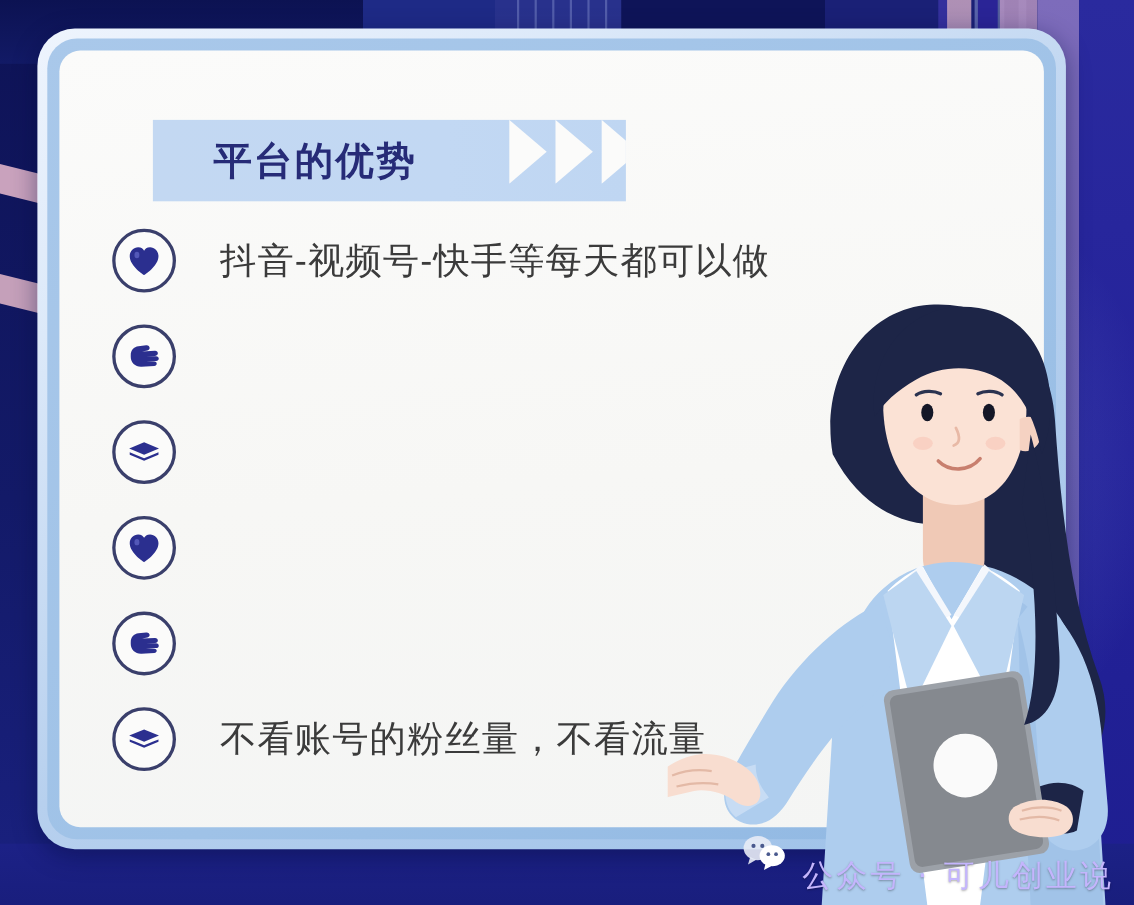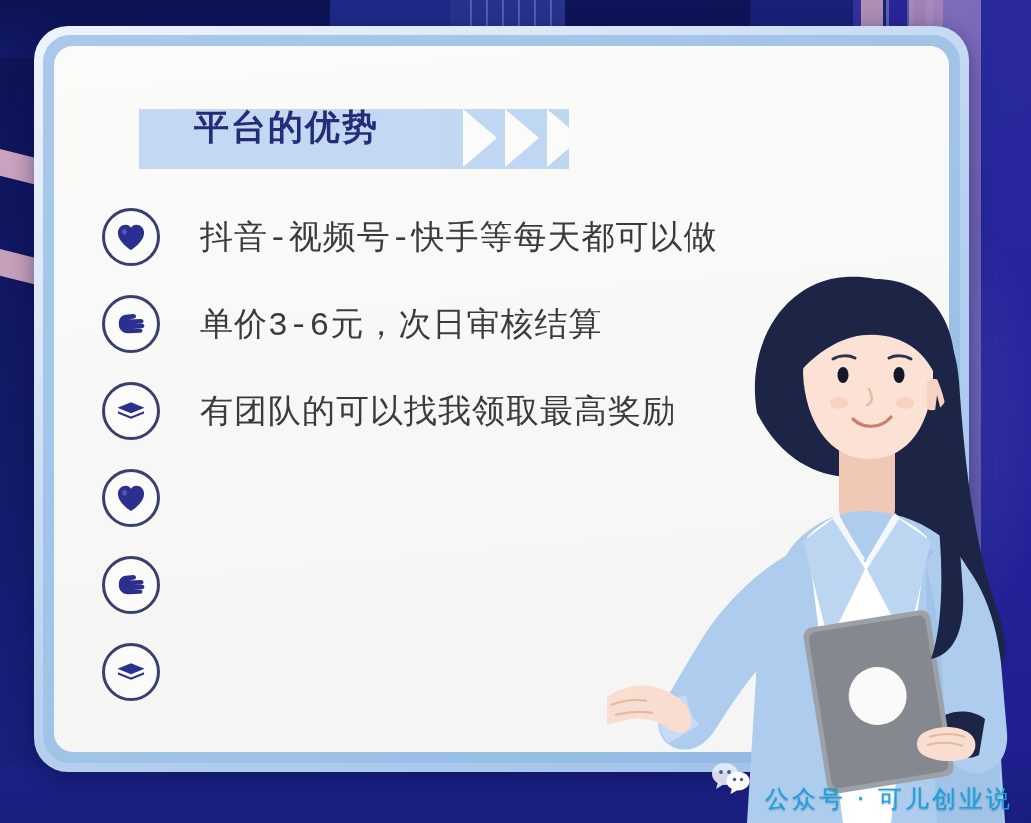--- a/index.html
+++ b/index.html
@@ -93,23 +93,23 @@
     position:relative;
     width:100%; height:100%;
     border-radius:19px;
     background:linear-gradient(175deg,#fbfbfa 0%,#f7f7f5 55%,#f4f5f4 100%);
     overflow:hidden;
   }
 
   
   .banner {
     position:absolute; left:85px; top:63px;
-    width:430px; height:60px;
+    width:430px; height:74px;
     background:linear-gradient(90deg,#c3d8f2 0%,#c2d8f3 62%,#bfd6f2 100%);
-    display:flex; align-items:flex-start;
+    display:flex; align-items:center;
   }
   .banner-title {
     margin-left:55px;
     font-size:35px; font-weight:bold;
     color:#262b77;
     letter-spacing:2px;
     line-height:1;
   }
   .chev-wrap {
     position:absolute; right:0; top:0; height:58px; width:140px; overflow:hidden;
@@ -138,35 +138,35 @@
     border:3px solid #3a3f6b;
     background:#fbfbfa;
     display:flex; align-items:center; justify-content:center;
     margin-right:40px;
   }
   .row-text {
     font-size:33px;
     color:#3b3b3b;
     letter-spacing:1px;
     white-space:nowrap;
-    font-family:Liberation Mono, monospace;
+    font-family:Liberation Sans, sans-serif;
   }
 
   
   .person { position:absolute; right:-6px; bottom:0; width:430px; height:560px; }
 
   
   .watermark {
     position:absolute; right:18px; bottom:8px;
     display:flex; align-items:center; gap:13px;
     z-index:40;
   }
   .wm-text {
-    font-size:24px;
-    color:#0ea5e9;
+    font-size:28px;
+    color:#c4b5fd;
     letter-spacing:3px;
     text-shadow:0 1px 2px rgba(0,0,0,.35);
     font-family:"DejaVu Sans","Liberation Sans",sans-serif;
     margin-top:40px;
   }
 </style>
 </head>
 <body>
 
 <div id="stage">
@@ -229,31 +229,29 @@
           </div>
           <div class="row-text">抖音-视频号-快手等每天都可以做</div>
         </div>
 
         <div class="row">
           <div class="icon-circle">
             <svg width="32" height="28" viewBox="0 0 34 30" aria-hidden="true">
               <path d="M4 13.5 C4 9 7 5.5 11.5 5 L19 4.2 C21 4 22.4 5.2 22.4 6.8 C22.4 8 21.6 8.9 20.3 9.2 L15 10.2 L27.5 9.6 C29.2 9.5 30.4 10.6 30.4 12 C30.4 13.4 29.3 14.4 27.7 14.5 L18.5 15 L28.6 14.8 C30.2 14.8 31.3 15.8 31.3 17.1 C31.3 18.4 30.2 19.4 28.7 19.5 L18.8 19.9 L26.8 20 C28.3 20 29.3 20.9 29.3 22.1 C29.3 23.3 28.3 24.2 26.9 24.3 L14.5 25 C8.5 25.3 4 21.2 4 15.6 Z" fill="#2b2f8f"></path>
             </svg>
           </div>
-          <div class="row-text">单价3-6元，次日审核结算</div>
         </div>
 
         <div class="row">
           <div class="icon-circle">
             <svg width="32" height="28" viewBox="0 0 34 30" aria-hidden="true">
               <path d="M17 17.5 2.5 11.5 17 5.5 31.5 11.5Z" fill="#2b2f8f"></path>
               <path d="M3 15.2 8.2 17.3 17 20.9 25.8 17.3 31 15.2 31 17.6 17 23.4 3 17.6Z" fill="#2b2f8f"></path>
             </svg>
           </div>
-          <div class="row-text">有团队的可以找我领取最高奖励</div>
         </div>
 
         <div class="row">
           <div class="icon-circle">
             <svg width="30" height="28" viewBox="0 0 32 30" aria-hidden="true">
               <path d="M16 29C16 29 2 20.2 2 10.6 2 5.6 5.8 2 10.2 2c3.1 0 5 1.8 5.8 3.2C16.8 3.8 18.7 2 21.8 2 26.2 2 30 5.6 30 10.6 30 20.2 16 29 16 29Z" fill="#2b2f8f"></path>
               <ellipse cx="9" cy="9.5" rx="2.4" ry="3.1" fill="#5a5fc0" opacity=".85"></ellipse>
             </svg>
           </div>
         </div>
@@ -266,20 +264,21 @@
           </div>
         </div>
 
         <div class="row">
           <div class="icon-circle">
             <svg width="32" height="28" viewBox="0 0 34 30" aria-hidden="true">
               <path d="M17 17.5 2.5 11.5 17 5.5 31.5 11.5Z" fill="#2b2f8f"></path>
               <path d="M3 15.2 8.2 17.3 17 20.9 25.8 17.3 31 15.2 31 17.6 17 23.4 3 17.6Z" fill="#2b2f8f"></path>
             </svg>
           </div>
+          <div class="row-text">不看账号的粉丝量，不看流量</div>
         </div>
 
       </div>
     </div>
    </div>
   </div>
 
   <svg class="person" viewBox="0 0 430 560">
     <defs>
       <clipPath id="bodyclip">

